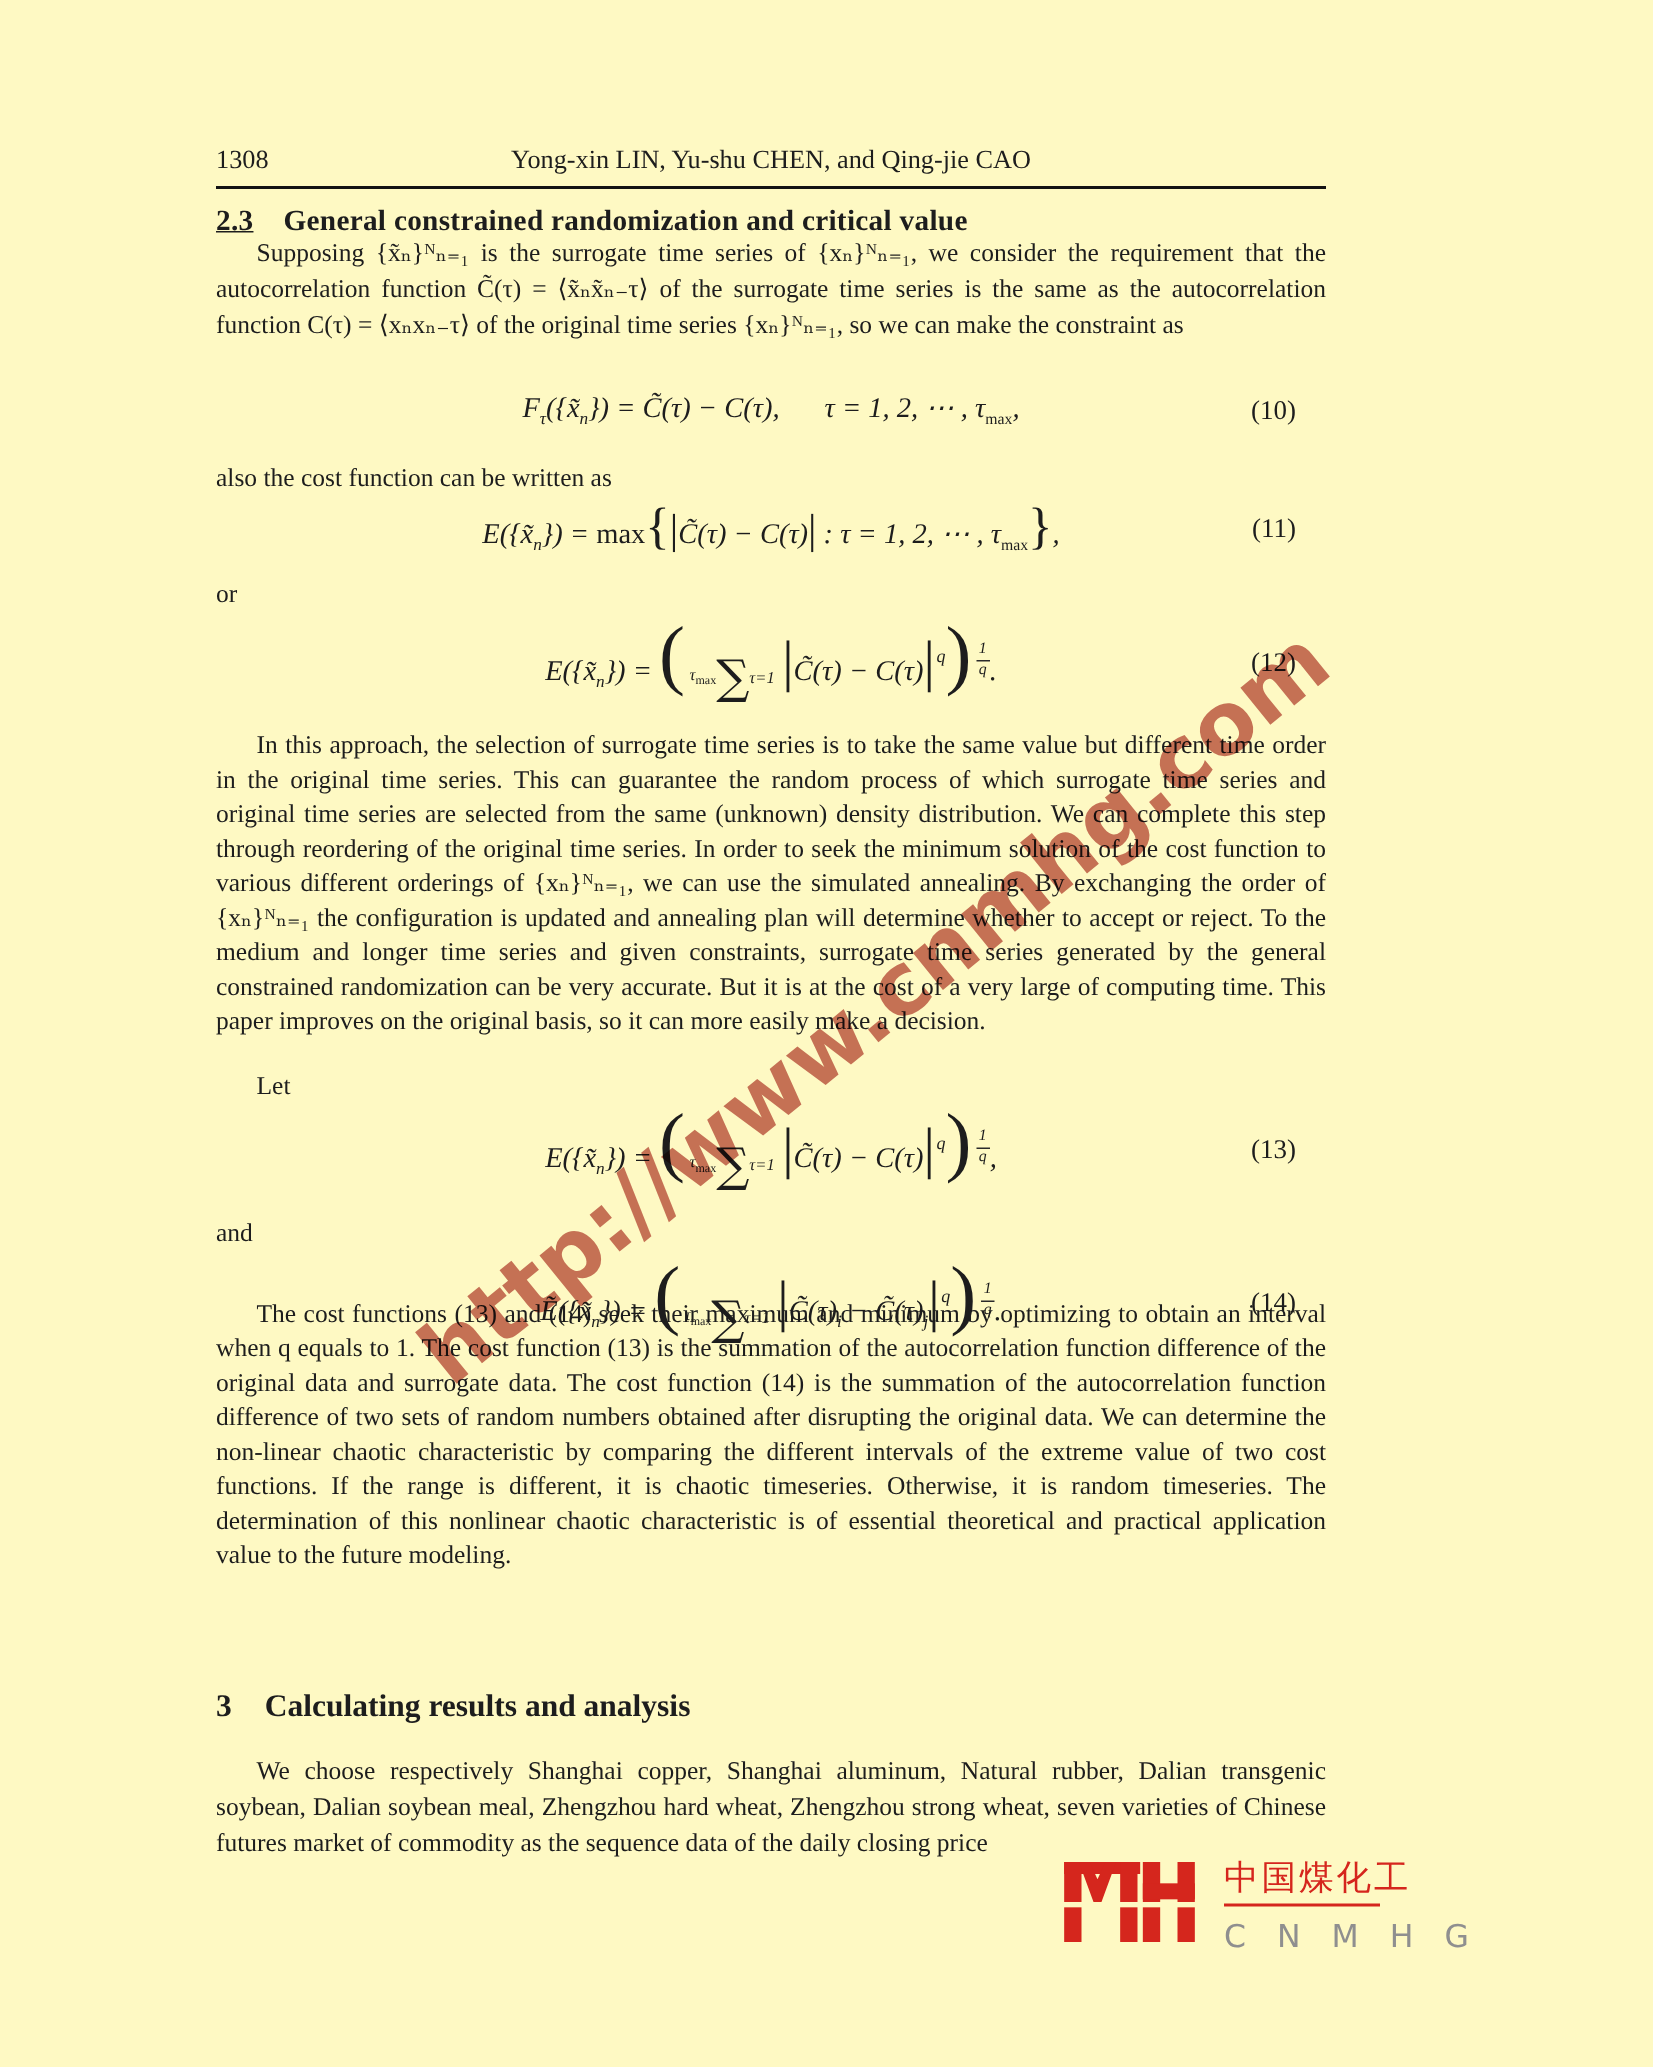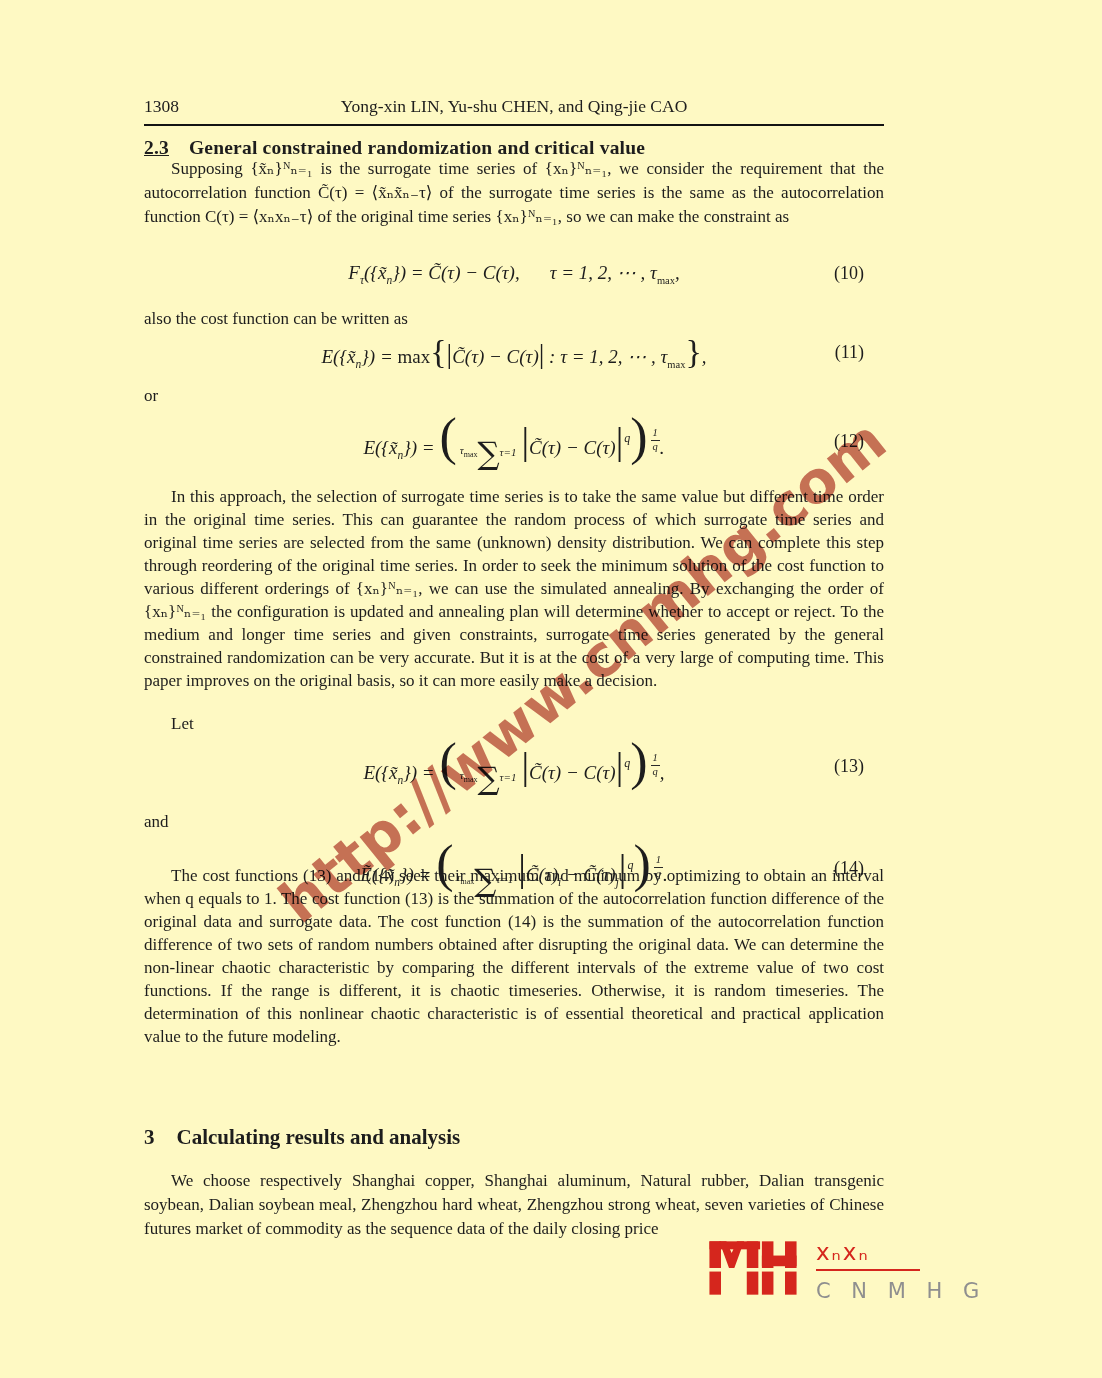--- a/index.html
+++ b/index.html
@@ -175,19 +175,19 @@
         <rect x="5" y="34" width="13" height="26"></rect>
         <rect x="47" y="34" width="13" height="26"></rect>
         <rect x="64" y="0" width="13" height="30"></rect>
         <rect x="64" y="16" width="39" height="12"></rect>
         <rect x="90" y="0" width="13" height="30"></rect>
         <rect x="64" y="34" width="13" height="26"></rect>
         <rect x="90" y="34" width="13" height="26"></rect>
       </g>
     </svg>
     <div class="ltext">
-      <span class="cn" style="color:#d5261d;">xₙxₙ</span>
+      <span class="cn" style="color:#d5261d;">中国煤化工</span>
       <span class="uline" style="background:#d5261d;"></span>
       <span class="en" style="color:#8f8f8f;">C N M H G</span>
     </div>
   </div>
 
 </div>
 
 </body></html>

